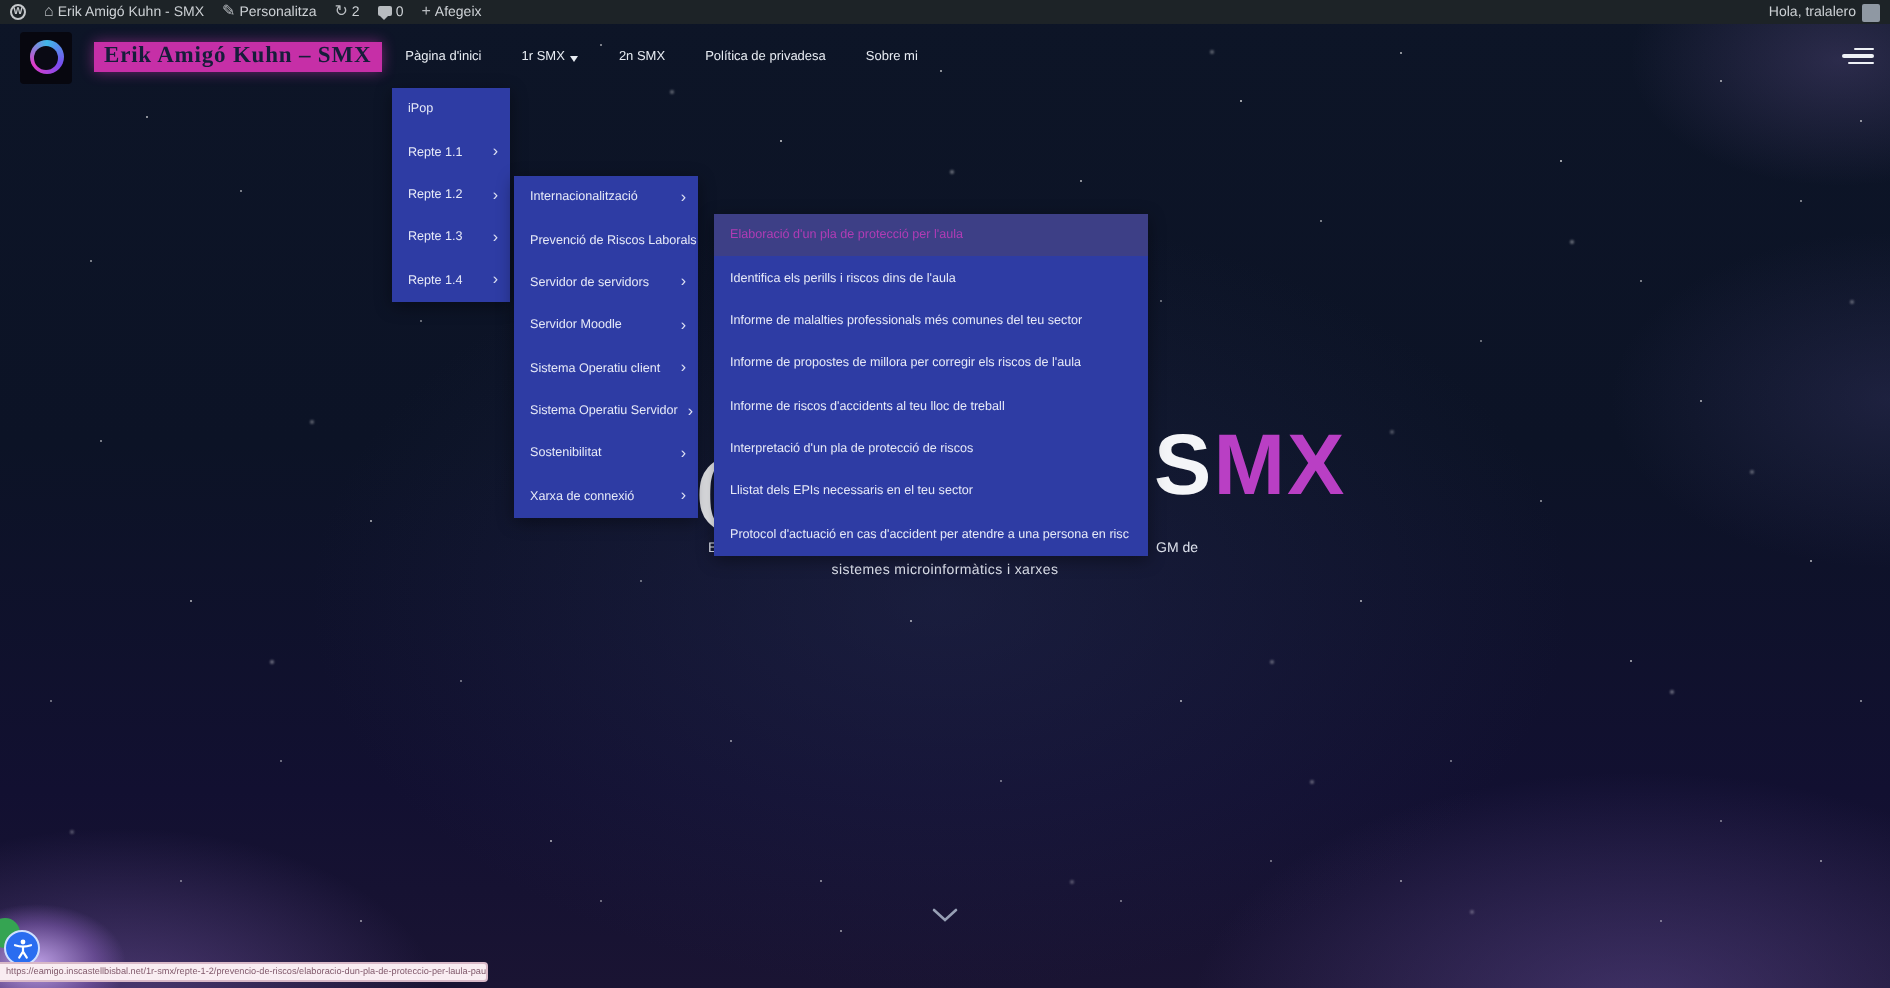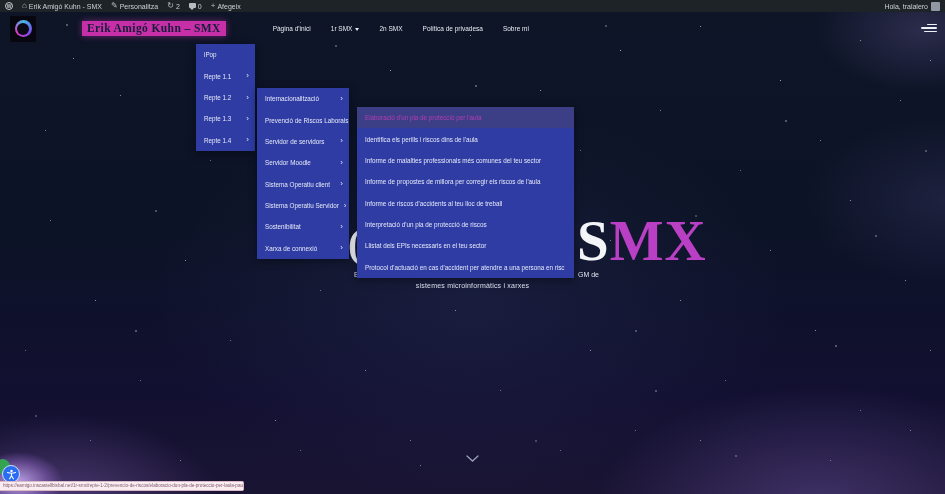--- a/index.html
+++ b/index.html
@@ -54,21 +54,21 @@
   .wp-circle { width:8px; height:8px; border:1px solid #c6c9cc; border-radius:50%;
     display:flex; align-items:center; justify-content:center; font-size:5px; color:#c6c9cc; font-weight:bold; }
   .comment-bubble { position:relative; width:7px; height:5px; background:#b8bcc0; border-radius:1px; margin-top:-1px; }
   .comment-bubble::after { content:""; position:absolute; left:1px; bottom:-2px;
     border-left:2px solid transparent; border-right:2px solid transparent; border-top:2px solid #b8bcc0; }
   .ab-right { margin-left:auto; display:flex; align-items:center; gap:3px; }
   .ab-avatar { width:9px; height:9px; background:#8f98a3; border-radius:1px; }
 
   
   .site-header { position:absolute; top:12px; left:0; width:945px; height:33px;
-    display:flex; align-items:center; z-index:20; padding-left:10px;gap:35px; }
+    display:flex; align-items:center; z-index:20; padding-left:10px; }
   .site-logo { width:26px; height:26px; background:#07070f; border-radius:2px;
     display:flex; align-items:center; justify-content:center; flex:0 0 auto; }
   .logo-ring { width:17px; height:17px; border-radius:50%;
     background:conic-gradient(#3fb9e8, #7a4cf0, #e23cc8, #3fb9e8);
     display:flex; align-items:center; justify-content:center; }
   .logo-ring-inner { width:12px; height:12px; border-radius:50%; background:#0a0a14; }
   .site-title { margin-left:11px; background:#c62fa7; color:#161d3a;
     font-family:"Liberation Serif", serif; font-weight:bold; font-size:11.5px;
     letter-spacing:.4px; padding:1px 5px 2px 5px; white-space:nowrap;
     box-shadow:0 0 7px rgba(230,60,200,.45); }
@@ -92,21 +92,21 @@
   .menu-row { flex:1 1 0; display:flex; align-items:center; justify-content:space-between;
     padding:0 6px 0 8px; color:#e6e9f7; font-size:6.3px; white-space:nowrap; cursor:pointer; overflow:hidden; }
   .menu-row .arrow { visibility:hidden; font-size:8px; line-height:1; margin-left:5px; opacity:.95; }
   .menu-row.f-arrow .arrow { visibility:visible; }
   .menu-row.f-active { background:#3d3f86; color:#b13cb5; }
 
   
   .hero-fragment { position:absolute; left:348px; top:224px; z-index:1; color:#f2f3f7;
     font-family:"Liberation Serif", serif; font-size:40px; line-height:1; font-weight:bold; }
   .hero-title { position:absolute; left:577px; top:212px; z-index:1;
-    font-family:Liberation Serif, serif; font-weight:bold; font-size:57px; line-height:1; letter-spacing:1px; }
+    font-family:Liberation Sans, sans-serif; font-weight:bold; font-size:43px; line-height:1; letter-spacing:1px; }
   .hero-title .t-white { color:#f4f5f8; }
   .hero-title .t-accent { color:#b93fc4; }
   .hero-sub-left  { position:absolute; left:354px; top:271px; z-index:1; color:#dfe3ee; font-size:7px; }
   .hero-sub-right { position:absolute; left:578px; top:271px; z-index:1; color:#dfe3ee; font-size:7px; }
   .hero-sub-line2 { position:absolute; left:0; top:282px; width:945px; text-align:center;
     z-index:1; color:#dfe3ee; font-size:7px; letter-spacing:.2px; }
 
   
   .scroll-hint { position:absolute; left:466px; top:449px; z-index:5; cursor:pointer; }
 

